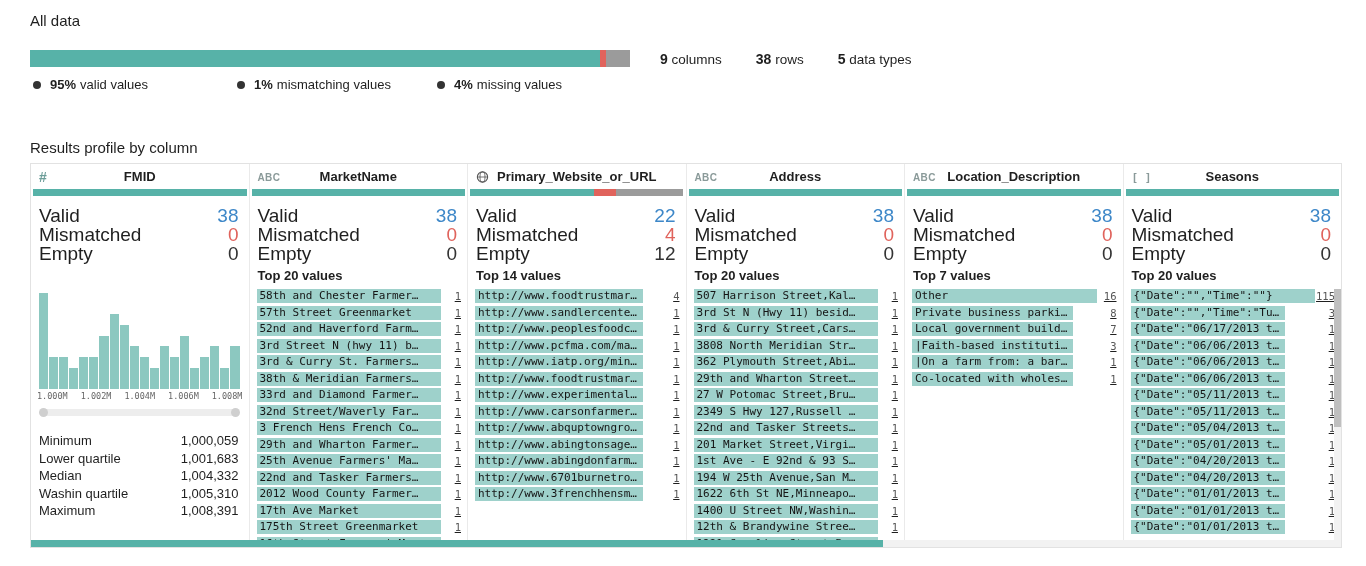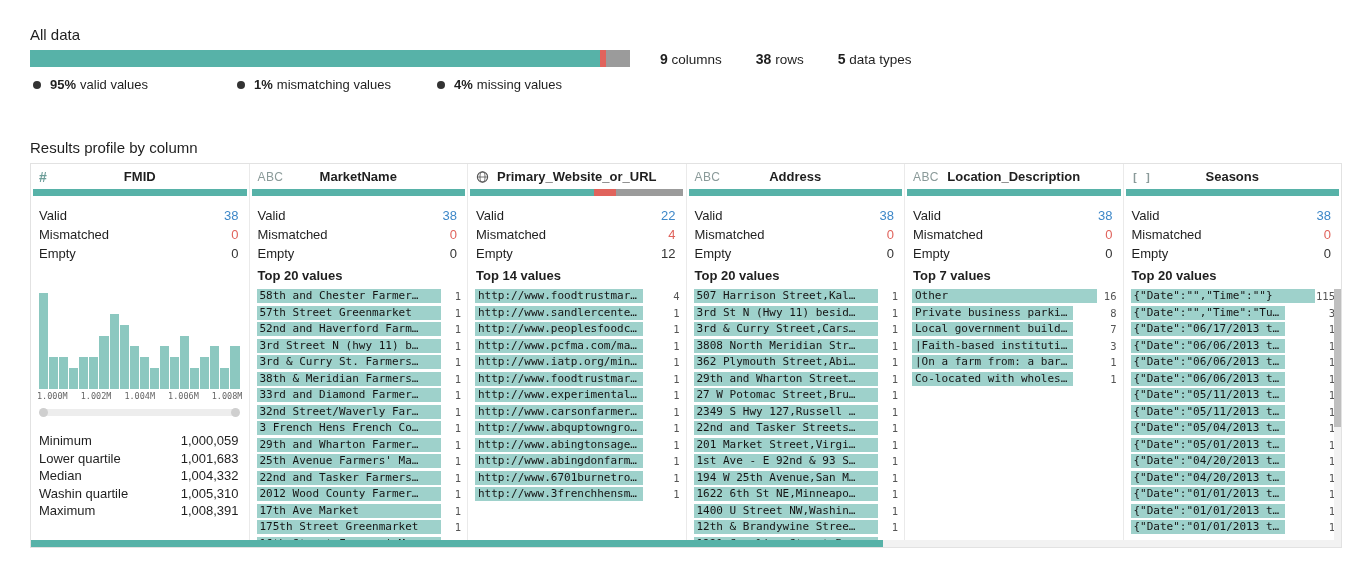--- a/index.html
+++ b/index.html
@@ -3,21 +3,21 @@
 <meta charset="utf-8">
 <style>
 :root{
   --valid:#57b2a8; --mismatched:#e0635c; --missing:#9b9b9b;
   --valueBar:#9ed1cb; --histBar:#8cc8c0; --validCount:#3d87c8;
 }
 *{box-sizing:border-box;}
 html,body{margin:0;padding:0;}
 body{width:1366px;height:566px;background:#fff;font-family:"Liberation Sans",sans-serif;color:#1f1f1f;overflow:hidden;}
 .page{position:relative;width:1366px;height:566px;}
-.page-title{position:absolute;left:30px;top:26px;font-size:15px;}
+.page-title{position:absolute;left:30px;top:12px;font-size:15px;}
 .qbar-main{position:absolute;left:30px;top:50px;width:600px;height:17px;display:flex;overflow:hidden;}
 .seg{height:100%;}
 .seg-valid{background:var(--valid);}
 .seg-mismatched{background:var(--mismatched);}
 .seg-missing{background:var(--missing);}
 .summary{position:absolute;left:660px;top:50px;height:17px;display:flex;align-items:center;gap:34px;font-size:13.5px;}
 .summary-item b{font-size:14px;}
 .legend{position:absolute;left:33px;top:77px;display:flex;font-size:13px;align-items:center;}
 .legend-item{display:flex;align-items:center;}
 .legend-item:nth-child(1){width:204px;}
@@ -25,30 +25,30 @@
 .legend-dot{width:8px;height:8px;border-radius:50%;background:#333;margin-right:9px;flex:0 0 auto;}
 .legend-pct{font-weight:700;margin-right:4px;}
 .section-title{position:absolute;left:30px;top:139px;font-size:15px;}
 .table{position:absolute;left:30px;top:163px;width:1312px;height:385px;border:1px solid #e2e2e2;background:#fff;}
 .columns{display:flex;width:100%;height:100%;}
 .col{flex:1 1 0;border-right:1px solid #eaeaea;position:relative;overflow:hidden;}
 .col:last-child{border-right:none;}
 .col-header{height:25px;position:relative;display:flex;align-items:center;justify-content:center;font-weight:700;font-size:13px;cursor:pointer;}
 .col-icon{position:absolute;left:8px;top:50%;transform:translateY(-50%);display:flex;align-items:center;}
 .icon-hash{color:#6d9e99;font-weight:700;font-size:14px;}
-.icon-abc{color:#8a9a99;font-weight:400;font-size:12px;letter-spacing:.4px;}
+.icon-abc{color:#8a9a99;font-weight:700;font-size:10px;letter-spacing:.4px;}
 .icon-brackets{color:#8a9a99;font-weight:700;font-size:11px;font-family:"DejaVu Sans Mono",monospace;}
 .col-qbar{height:7px;margin:0 2px;display:flex;overflow:hidden;}
 .col-stats{padding:10px 10px 2px 8px;}
-.stat-row{display:flex;justify-content:space-between;font-size:13px;height:19px;line-height:19px;}
+.stat-row{display:flex;justify-content:space-between;font-size:19px;height:19px;line-height:19px;}
 .c-valid{color:var(--validCount);}
 .c-mismatched{color:var(--mismatched);}
 .c-empty{color:#333;}
 .top-label{font-size:13px;font-weight:700;padding:3px 0 5px 8px;}
-.vlist{margin-left:7px;height:253px;overflow:hidden;}
+.vlist{margin-left:7px;height:253px;overflow:hidden;text-decoration:underline;}
 .vrow{display:flex;align-items:center;height:16.5px;cursor:pointer;}
 .vbar-wrap{flex:1 1 auto;position:relative;height:14px;overflow:hidden;}
 .vbar{position:absolute;left:0;top:0;bottom:0;background:var(--valueBar);}
 .vtext{position:absolute;left:0;top:0;right:0;bottom:0;font-family:"DejaVu Sans Mono",monospace;font-size:11px;line-height:14px;padding-left:3px;white-space:nowrap;overflow:hidden;color:#151515;}
 .vcount{flex:0 0 26px;text-align:right;font-family:"DejaVu Sans Mono",monospace;font-size:10.5px;color:#555;padding-right:6px;}
 .hist{height:96px;margin:28px 9px 0 8px;display:flex;align-items:flex-end;gap:1px;}
 .hist-bar{flex:1 1 0;background:var(--histBar);}
 .hist-axis{display:flex;justify-content:space-between;margin:2px 6px 0 6px;font-family:"DejaVu Sans Mono",monospace;font-size:8.5px;color:#666;white-space:nowrap;}
 .hist-slider{margin:8px 10px 0 9px;height:7px;background:#ededed;border-radius:4px;position:relative;}
 .slider-handle{position:absolute;top:-1px;width:9px;height:9px;border-radius:50%;background:#cfcfcf;}

